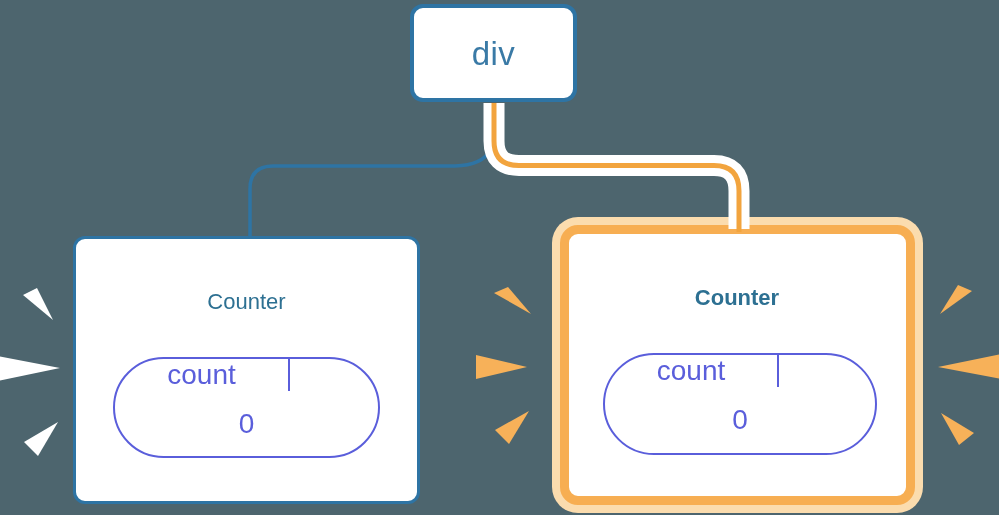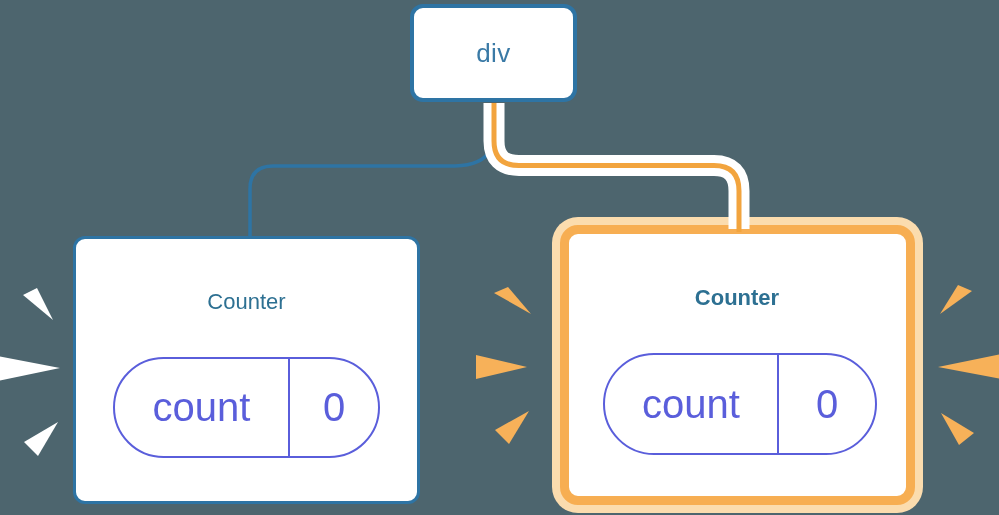--- a/index.html
+++ b/index.html
@@ -13,21 +13,21 @@
   .div-node{
     left:410px;top:4px;width:167px;height:98px;box-sizing:border-box;
     background:var(--card-bg,#fff);
     border:4px solid var(--node-border-blue,#2E74A4);
     border-radius:13px;
     display:flex;align-items:center;justify-content:center;
     z-index:2;
   }
   .div-node span{
     color:var(--node-label-blue,#3A7AA6);
-    font-size:26px;line-height:1;letter-spacing:.5px;
+    font-size:33px;line-height:1;letter-spacing:.5px;
   }
   
   .card-left{
     left:73px;top:236px;width:347px;height:268px;box-sizing:border-box;
     background:var(--card-bg,#fff);
     border:3.5px solid var(--node-border-blue,#2E74A4);
     border-radius:12px;
     z-index:2;
   }
   
@@ -47,21 +47,21 @@
     text-align:center;color:var(--component-title-blue,#2D7092);
     font-size:22px;line-height:35px;z-index:3;
   }
   .title-left{left:73px;width:347px;top:284px;font-weight:500;}
   .title-right{left:561px;width:352px;top:280px;font-weight:700;}
   
   .pill{
     box-sizing:border-box;display:flex;z-index:3;
     border:2.5px solid var(--state-indigo,#5A5EDB);
     border-radius:60px;background:var(--card-bg,#fff);
-    color:var(--state-indigo,#5A5EDB);font-size:40px;
+    color:var(--state-indigo,#5A5EDB);font-size:28px;flex-direction:column;
   }
   .pill-left{left:113px;top:357px;width:267px;height:101px;}
   .pill-right{left:603px;top:353px;width:274px;height:102px;}
   .pill-key{
     flex:0 0 auto;display:flex;align-items:center;justify-content:center;
     border-right:2.5px solid var(--state-indigo,#5A5EDB);
   }
   .pill-left .pill-key{width:173px;}
   .pill-right .pill-key{width:172px;}
   .pill-val{flex:1 1 auto;display:flex;align-items:center;justify-content:center;}

